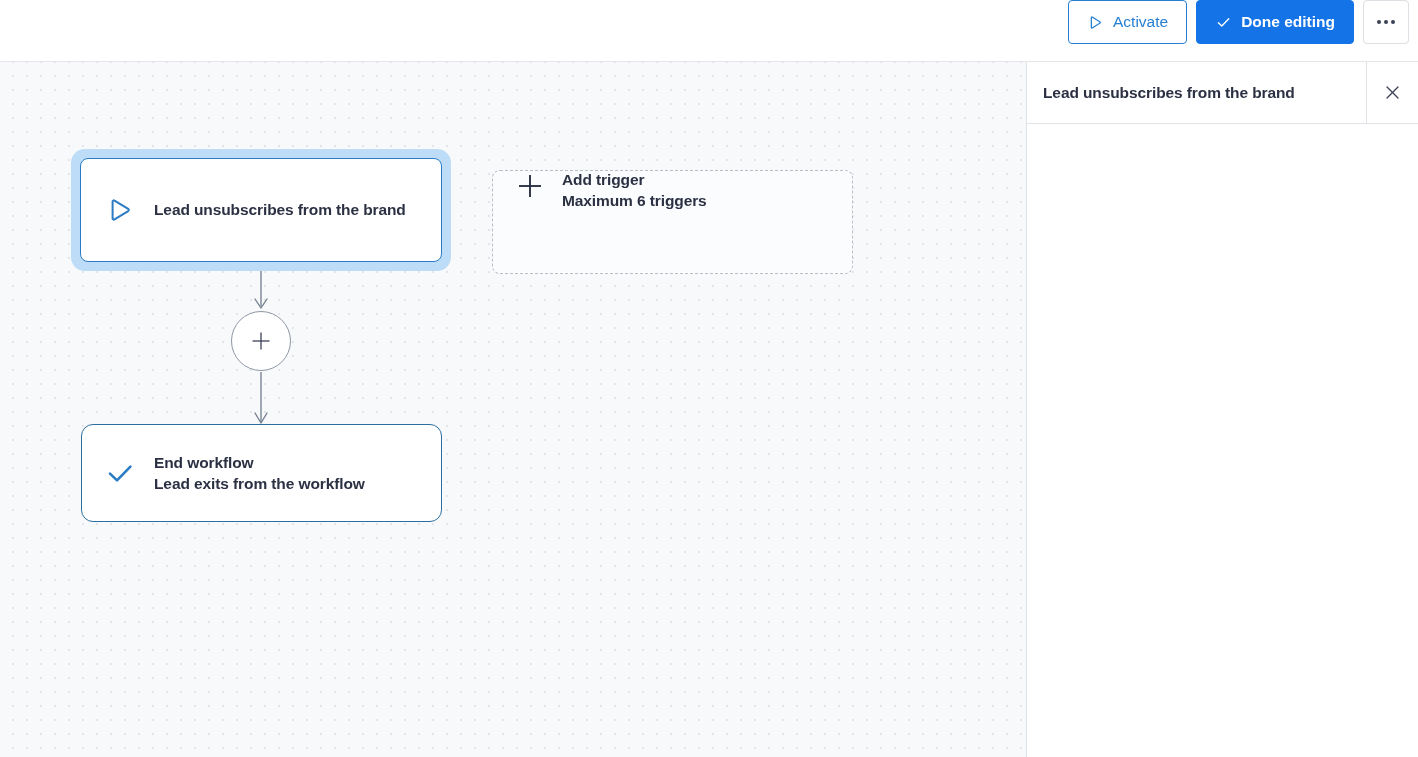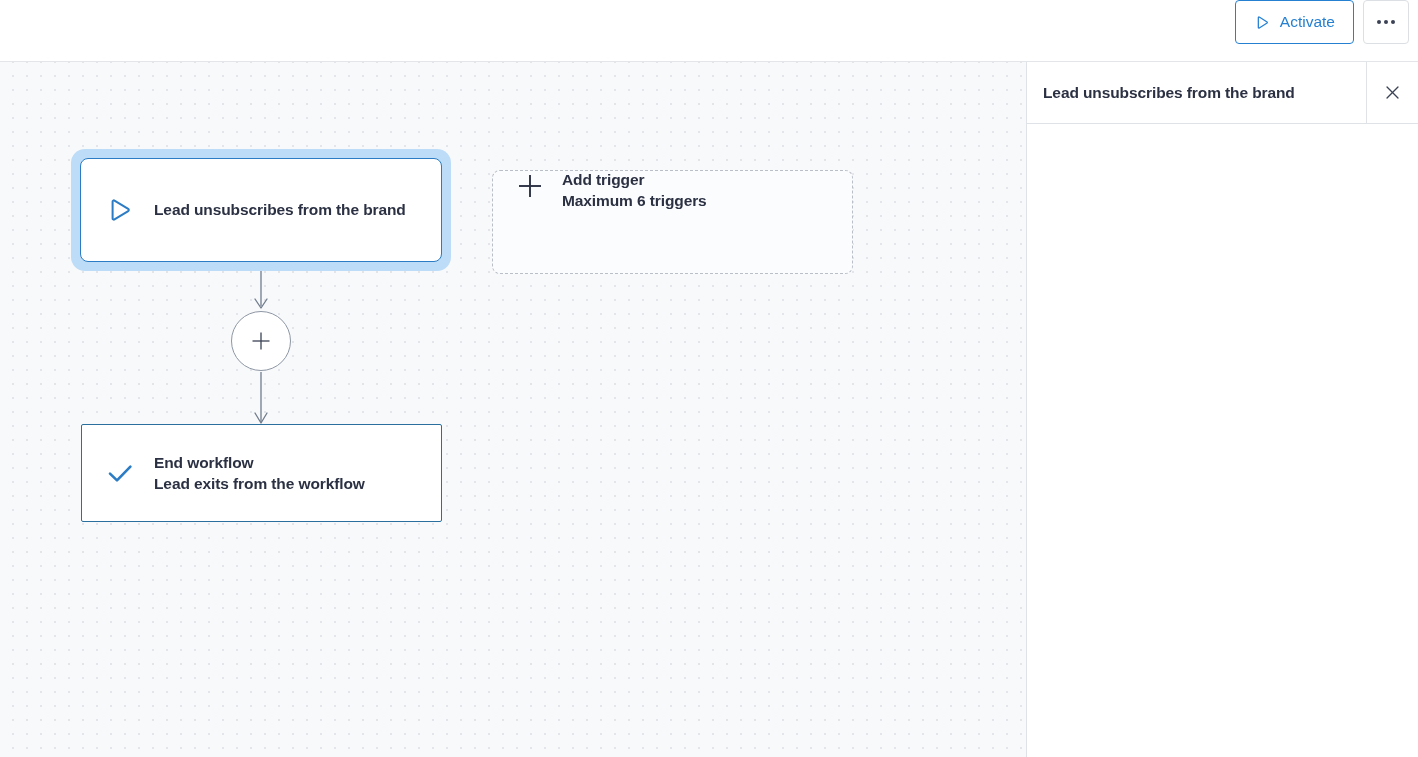--- a/index.html
+++ b/index.html
@@ -177,21 +177,21 @@
 
   
   .node-end {
     position: absolute;
     left: 81px;
     top: 362px;
     width: 361px;
     height: 98px;
     background: #ffffff;
     border: 1.5px solid #2b6f9e;
-    border-radius: 2px;
+    border-radius: 12px;
     display: flex;
     align-items: center;
     padding-left: 22px;
     gap: 18px;
     cursor: pointer;
   }
 
   
   .connector {
     position: absolute;
@@ -274,20 +274,28 @@
 
       <div class="btn btn-outline-primary">
         <span class="icon">
           <svg width="17" height="17" viewBox="0 0 20 20" fill="none">
             <path d="M6.2 3.6 L15.4 9.4 a0.8 0.8 0 0 1 0 1.2 L6.2 16.4 a0.7 0.7 0 0 1 -1.1 -0.6 V4.2 a0.7 0.7 0 0 1 1.1 -0.6 z" stroke="#2680d2" stroke-width="1.5" stroke-linejoin="round" fill="none"></path>
           </svg>
         </span>
         <span>Activate</span>
       </div>
 
+      <div class="btn btn-primary">
+        <span class="icon">
+          <svg width="17" height="17" viewBox="0 0 20 20" fill="none">
+            <path d="M4 10.4 L8 14.2 L16.2 5.6" stroke="#ffffff" stroke-width="1.6" stroke-linecap="round" stroke-linejoin="round"></path>
+          </svg>
+        </span>
+        <span>Done editing</span>
+      </div>
 
       <div class="btn btn-icon-only">
         <span class="dots">
           <i></i>
             <i></i>
             <i></i>
         </span>
       </div>
 
     </div>

